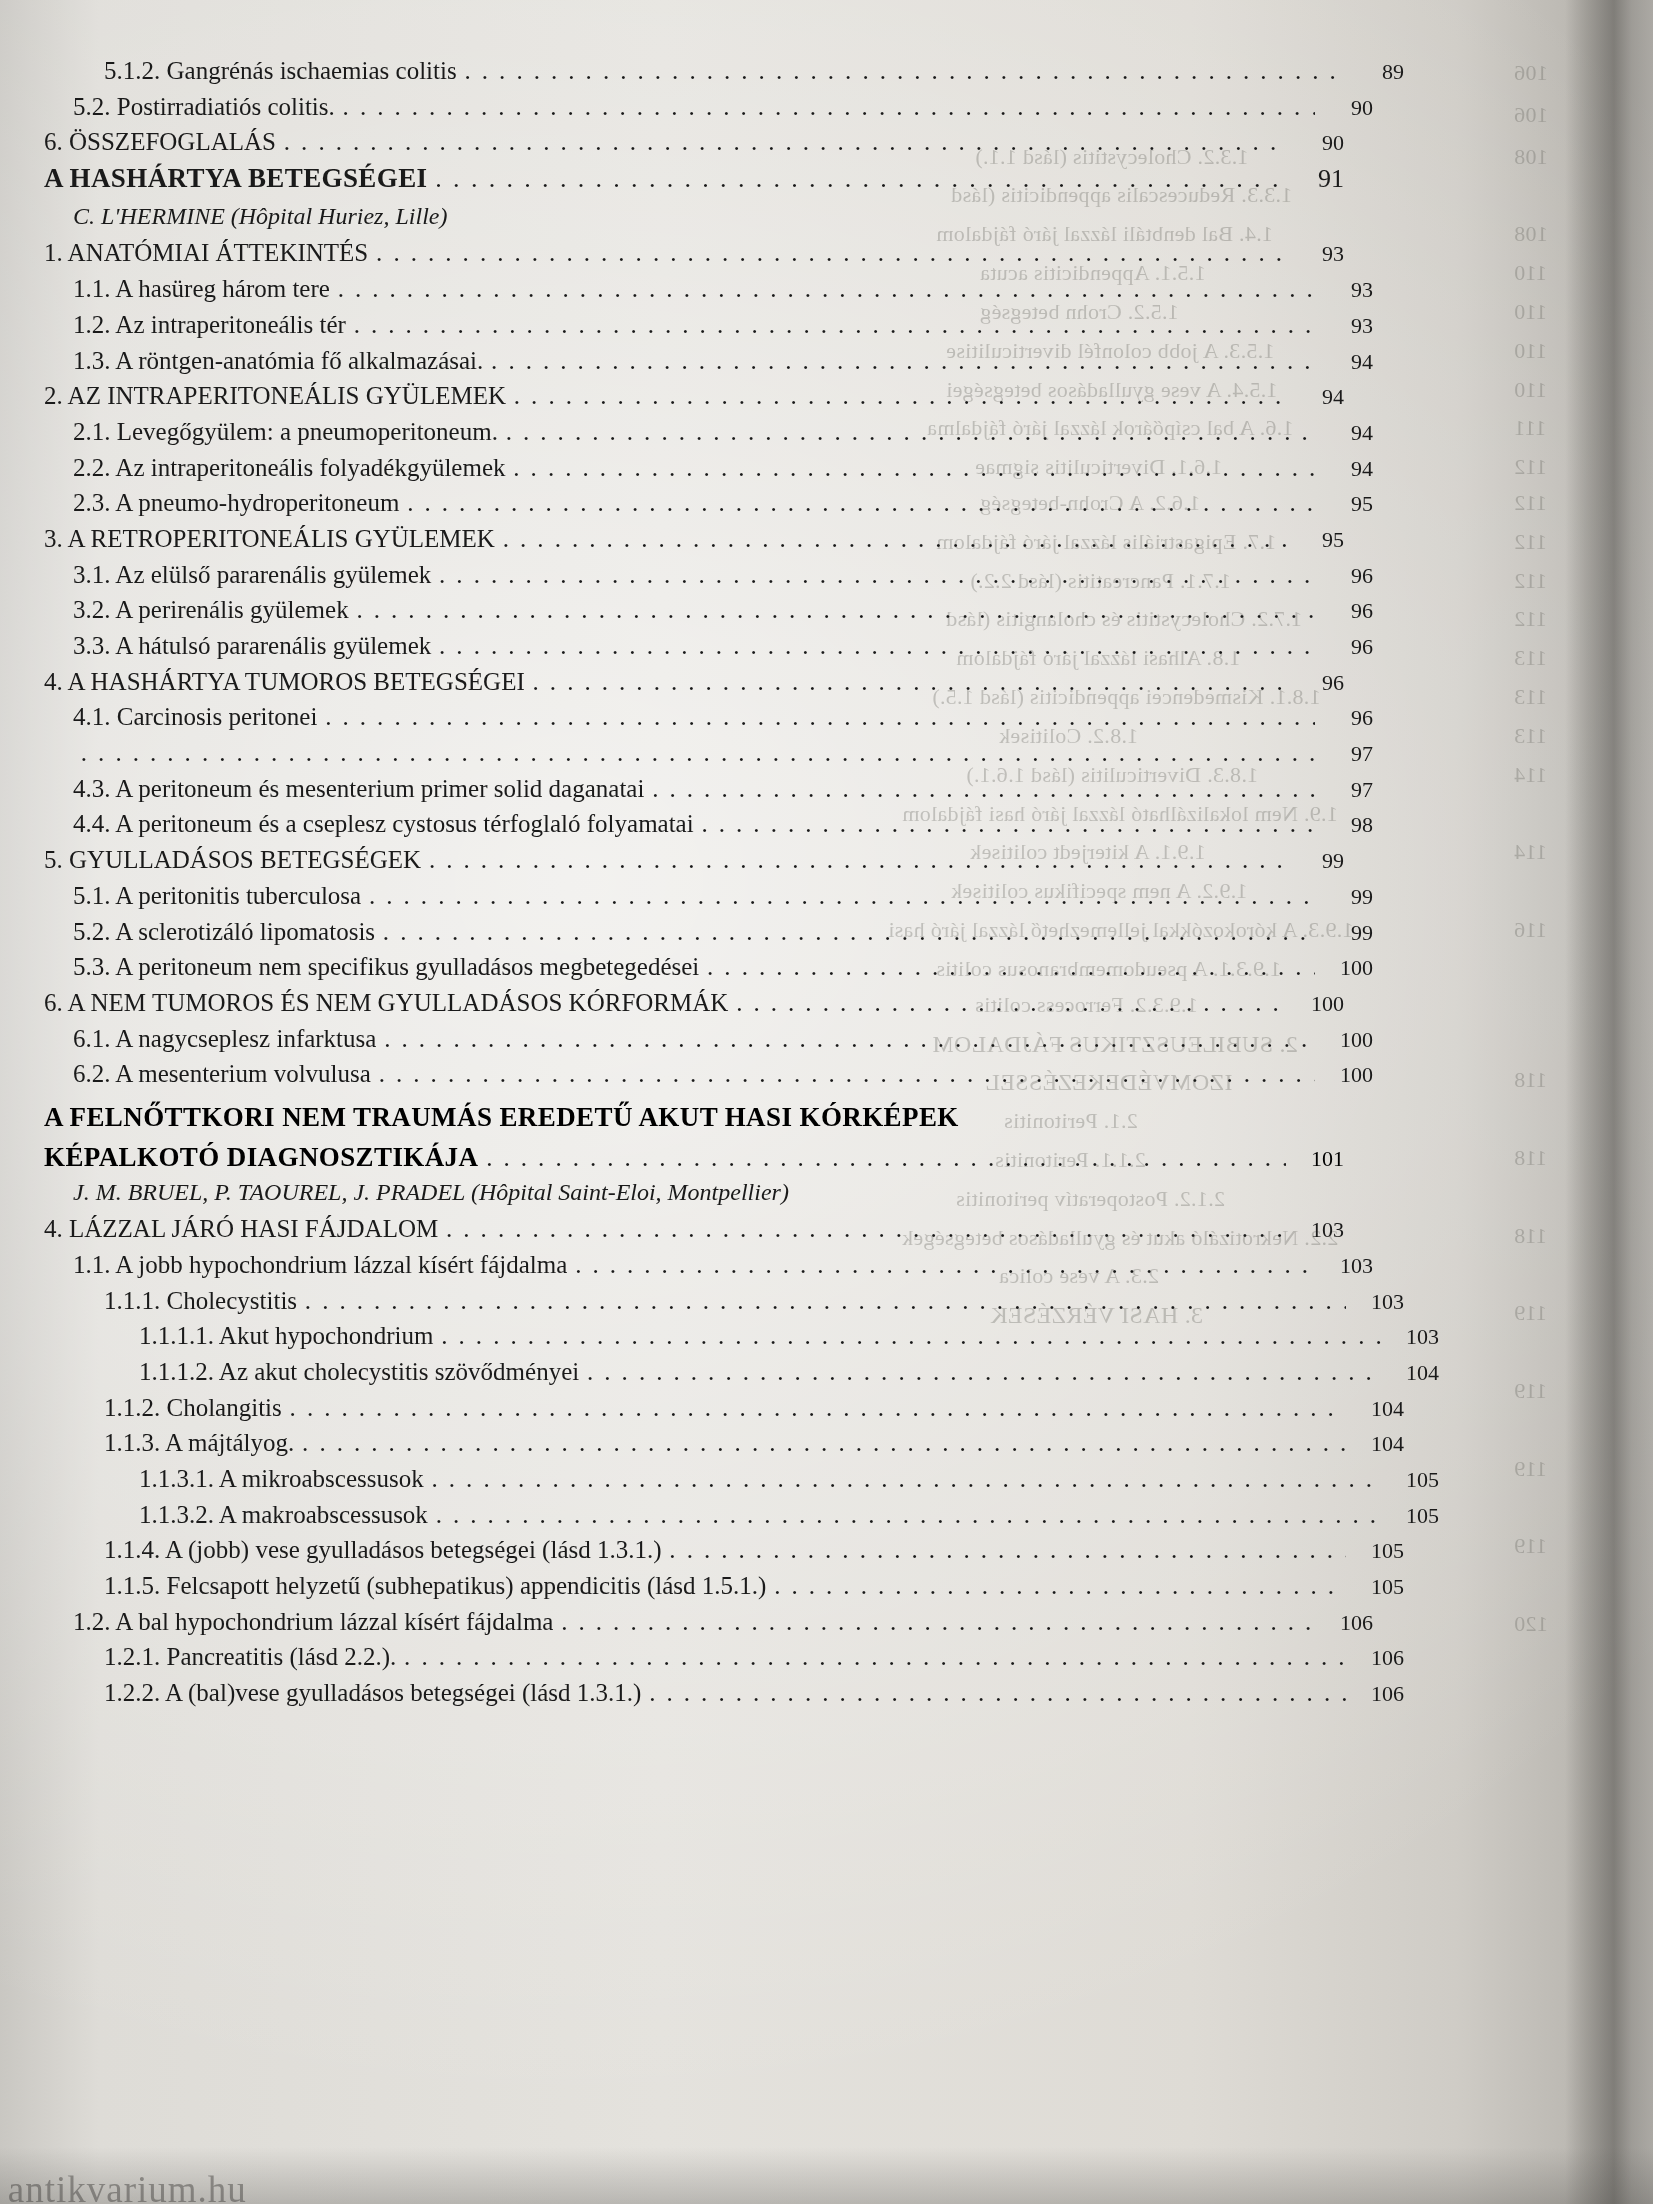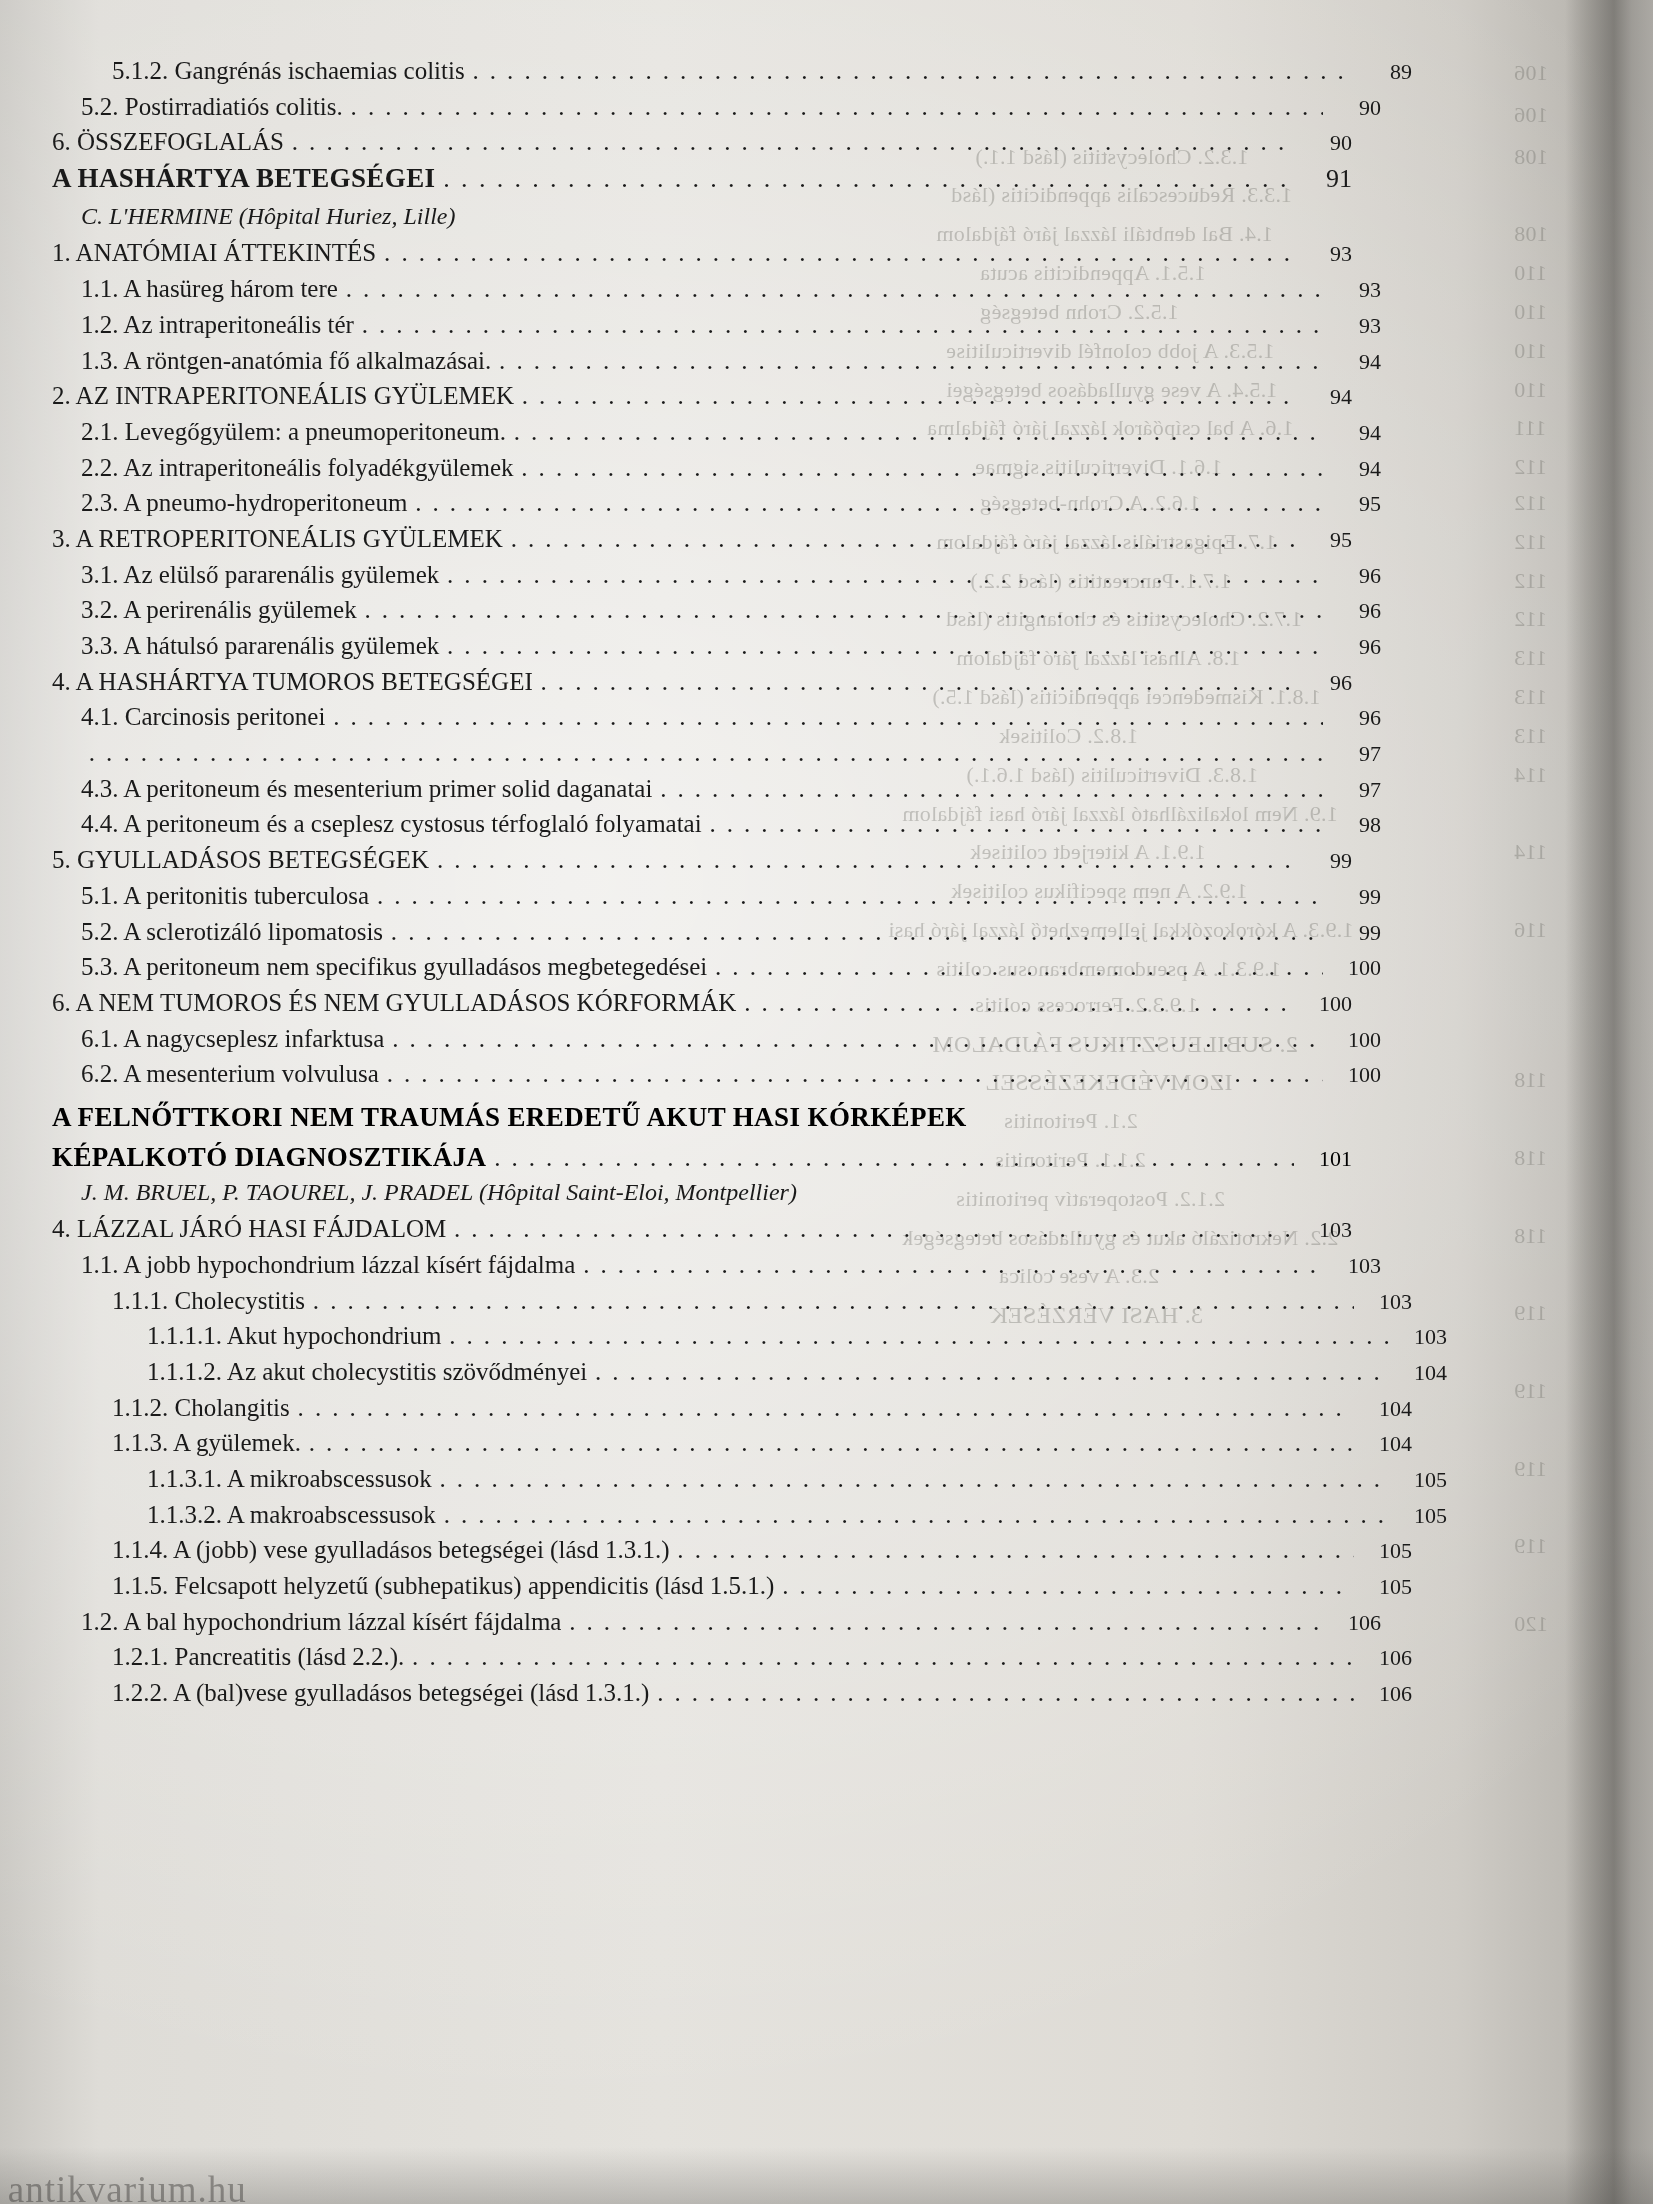--- a/index.html
+++ b/index.html
@@ -40,21 +40,21 @@
     position: absolute;
     color: rgba(90,88,84,0.30);
     font-family: "Liberation Serif", serif;
     transform: scaleX(-1);
     white-space: nowrap;
     pointer-events: none;
     letter-spacing: 0.3px;
   }
   #content {
     position: absolute;
-    left: 52px;
+    left: 44px;
     top: 58px;
     width: 1300px;
   }
   .row {
     display: flex;
     align-items: baseline;
     width: 100%;
     line-height: 1.0;
     margin-bottom: 10.7px;
     color: #1a1a1a;
@@ -370,21 +370,21 @@
           <span class="label">1.1.1.2. Az akut cholecystitis szövődményei</span>
           <span class="leader">. . . . . . . . . . . . . . . . . . . . . . . . . . . . . . . . . . . . . . . . . . . . . . . . . . . . . . . . . . . . . . . . . . . . . . . . . . . . . . . . . . . . . . . . . . </span>
           <span class="page">104</span>
         </div>
         <div class="row i2">
           <span class="label">1.1.2. Cholangitis</span>
           <span class="leader">. . . . . . . . . . . . . . . . . . . . . . . . . . . . . . . . . . . . . . . . . . . . . . . . . . . . . . . . . . . . . . . . . . . . . . . . . . . . . . . . . . . . . . . . . . </span>
           <span class="page">104</span>
         </div>
         <div class="row i2">
-          <span class="label">1.1.3. A gyülemek.</span>
+          <span class="label">1.1.3. A májtályog.</span>
           <span class="leader">. . . . . . . . . . . . . . . . . . . . . . . . . . . . . . . . . . . . . . . . . . . . . . . . . . . . . . . . . . . . . . . . . . . . . . . . . . . . . . . . . . . . . . . . . . </span>
           <span class="page">104</span>
         </div>
         <div class="row i3">
           <span class="label">1.1.3.1. A mikroabscessusok</span>
           <span class="leader">. . . . . . . . . . . . . . . . . . . . . . . . . . . . . . . . . . . . . . . . . . . . . . . . . . . . . . . . . . . . . . . . . . . . . . . . . . . . . . . . . . . . . . . . . . </span>
           <span class="page">105</span>
         </div>
         <div class="row i3">
           <span class="label">1.1.3.2. A makroabscessusok</span>

